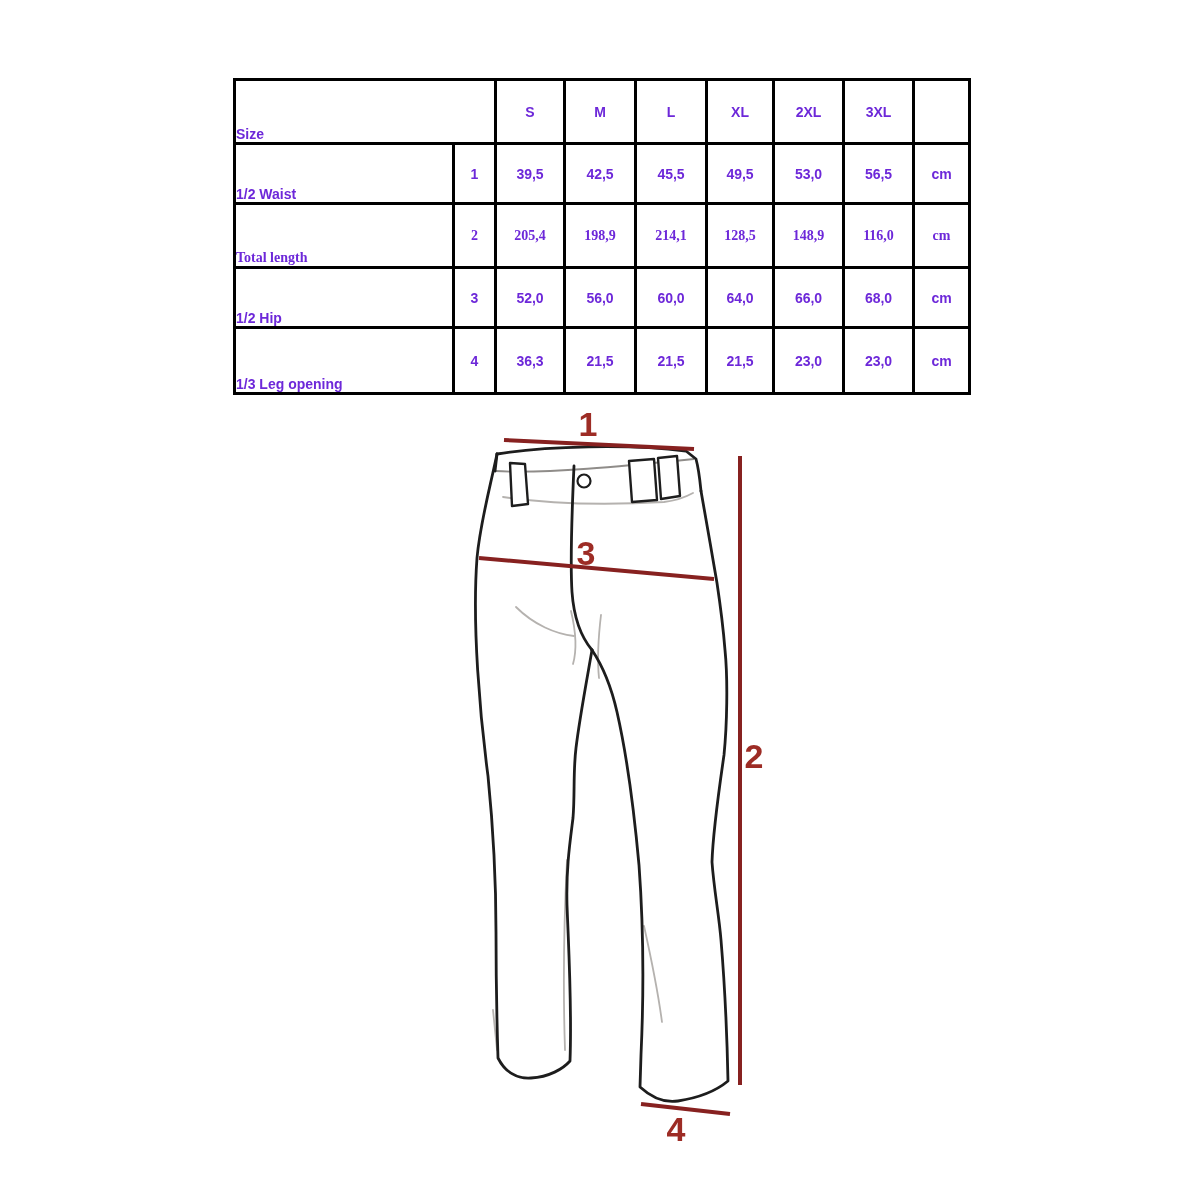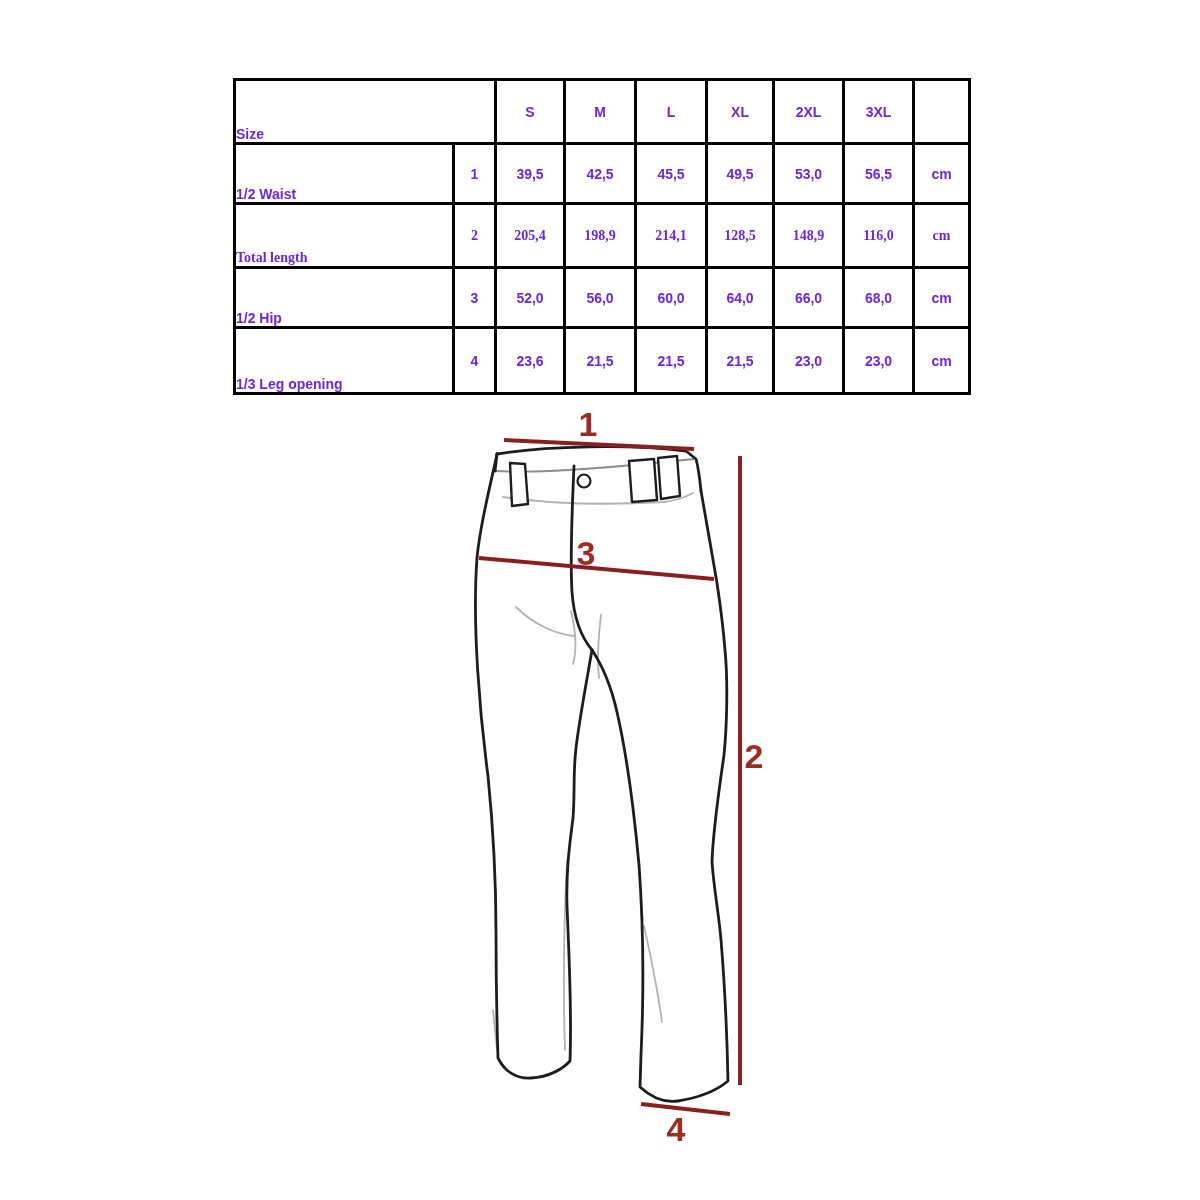--- a/index.html
+++ b/index.html
@@ -91,21 +91,21 @@
         <td class="ctr">60,0</td>
         <td class="ctr">64,0</td>
         <td class="ctr">66,0</td>
         <td class="ctr">68,0</td>
         <td class="ctr">cm</td>
       </tr>
 
       <tr class="r4">
         <td class="lbl">1/3 Leg opening</td>
         <td class="ctr">4</td>
-        <td class="ctr">23,6</td>
+        <td class="ctr">36,3</td>
         <td class="ctr">21,5</td>
         <td class="ctr">21,5</td>
         <td class="ctr">21,5</td>
         <td class="ctr">23,0</td>
         <td class="ctr">23,0</td>
         <td class="ctr">cm</td>
       </tr>
     </tbody>
   </table>
 

